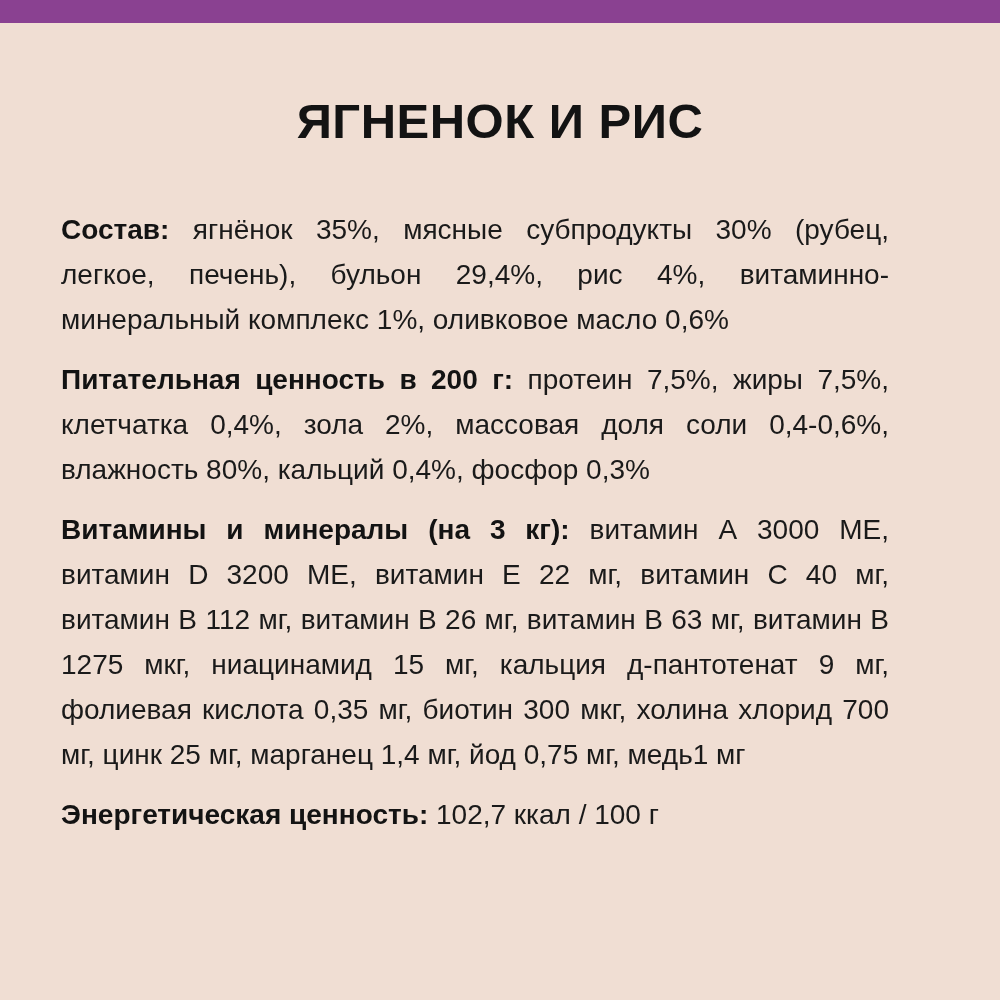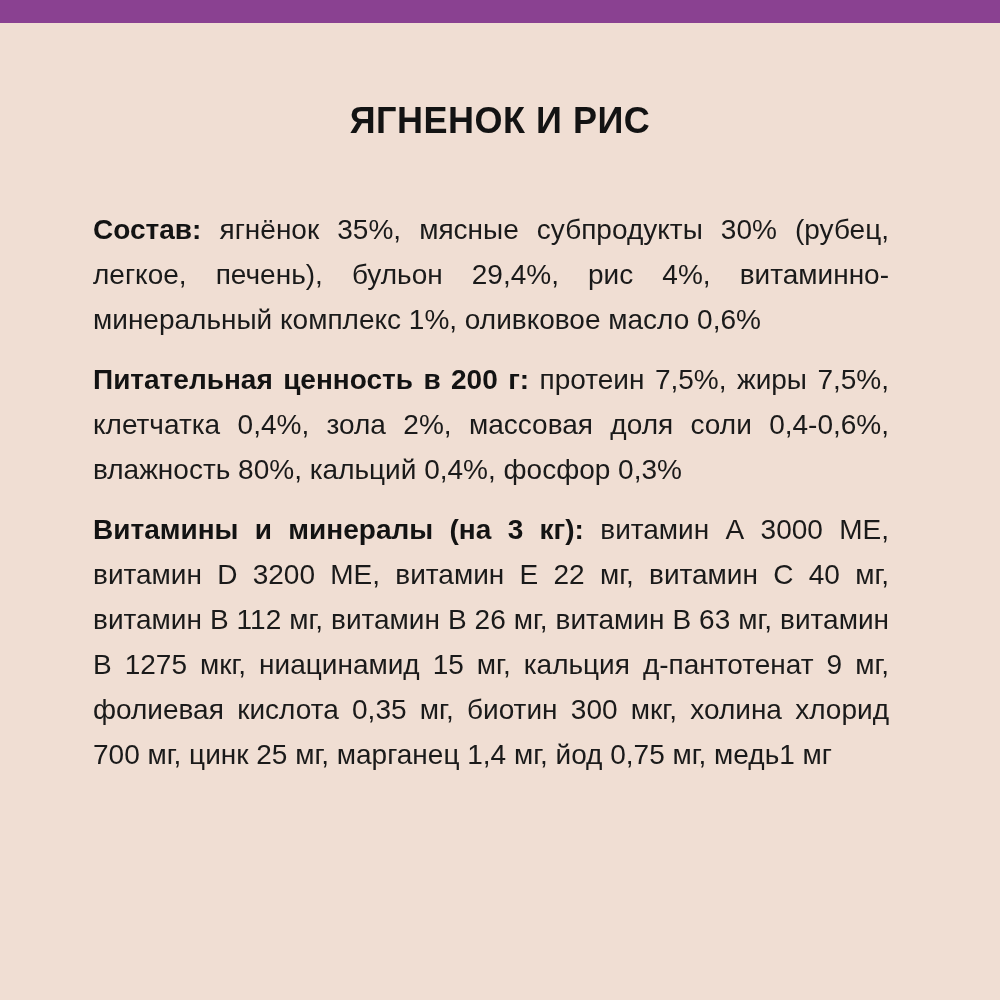--- a/index.html
+++ b/index.html
@@ -17,29 +17,29 @@
     -webkit-font-smoothing: antialiased;
   }
   .accent-bar {
     width: 100%;
     height: 23px;
     background: #8a4191;
   }
   .title {
     margin: 73px 0 0 0;
     text-align: center;
-    font-size: 36px;
+    font-size: 49px;
     line-height: 50px;
     font-weight: 700;
     letter-spacing: 0.5px;
     color: #131313;
   }
   .content {
     margin-top: 61px;
-    padding: 0 111px 0 93px;
+    padding: 0 111px 0 61px;
   }
   .section {
     font-size: 28px;
     line-height: 45px;
     text-align: justify;
     margin: 0 0 15px 0;
     color: #1a1a1a;
   }
   .section strong {
     font-weight: 700;
@@ -54,14 +54,15 @@
 <h1 class="title">ЯГНЕНОК И РИС</h1>
 
 <main class="content">
 
   <p class="section"><strong>Состав:</strong> <span>ягнёнок 35%, мясные субпродукты 30% (рубец, легкое, печень), бульон 29,4%, рис 4%, витаминно-минеральный комплекс 1%, оливковое масло 0,6%</span></p>
 
   <p class="section"><strong>Питательная ценность в 200 г:</strong> <span>протеин 7,5%, жиры 7,5%, клетчатка 0,4%, зола 2%, массовая доля соли 0,4-0,6%, влажность 80%, кальций 0,4%, фосфор 0,3%</span></p>
 
   <p class="section"><strong>Витамины и минералы (на 3 кг):</strong> <span>витамин А 3000 МЕ, витамин D 3200 МЕ, витамин Е 22 мг, витамин С 40 мг, витамин В 112 мг, витамин В 26 мг, витамин В 63 мг, витамин В 1275 мкг, ниацинамид 15 мг, кальция д-пантотенат 9 мг, фолиевая кислота 0,35 мг, биотин 300 мкг, холина хлорид 700 мг, цинк 25 мг, марганец 1,4 мг, йод 0,75 мг, медь1 мг</span></p>
 
+  <p class="section"><strong>Энергетическая ценность:</strong> <span>102,7 ккал / 100 г</span></p>
 
 </main>
 
 </body></html>

